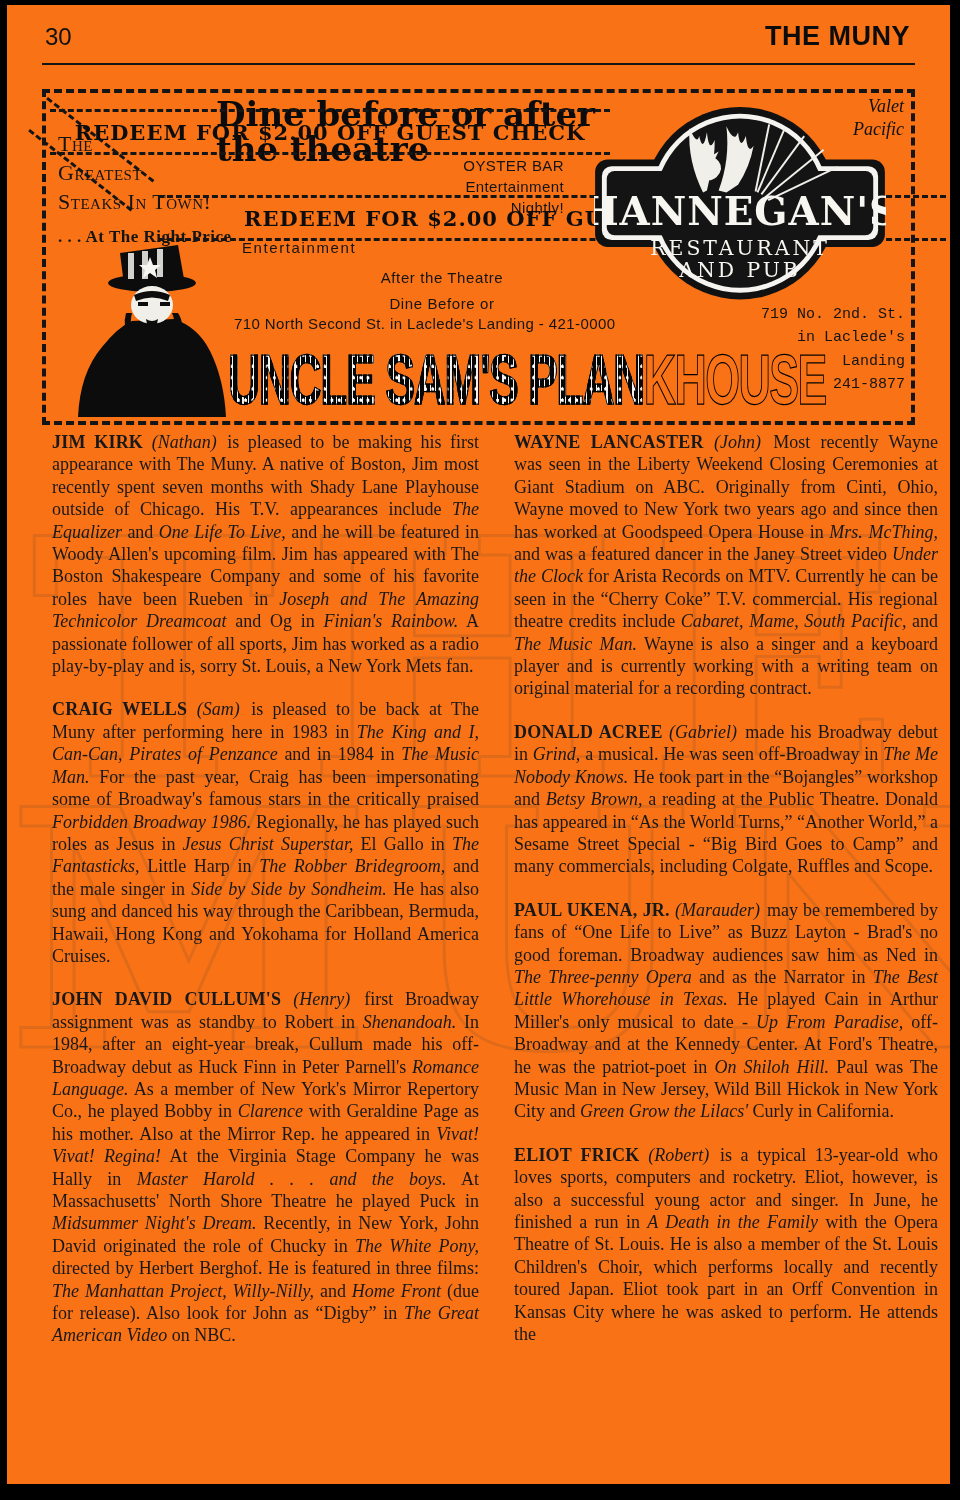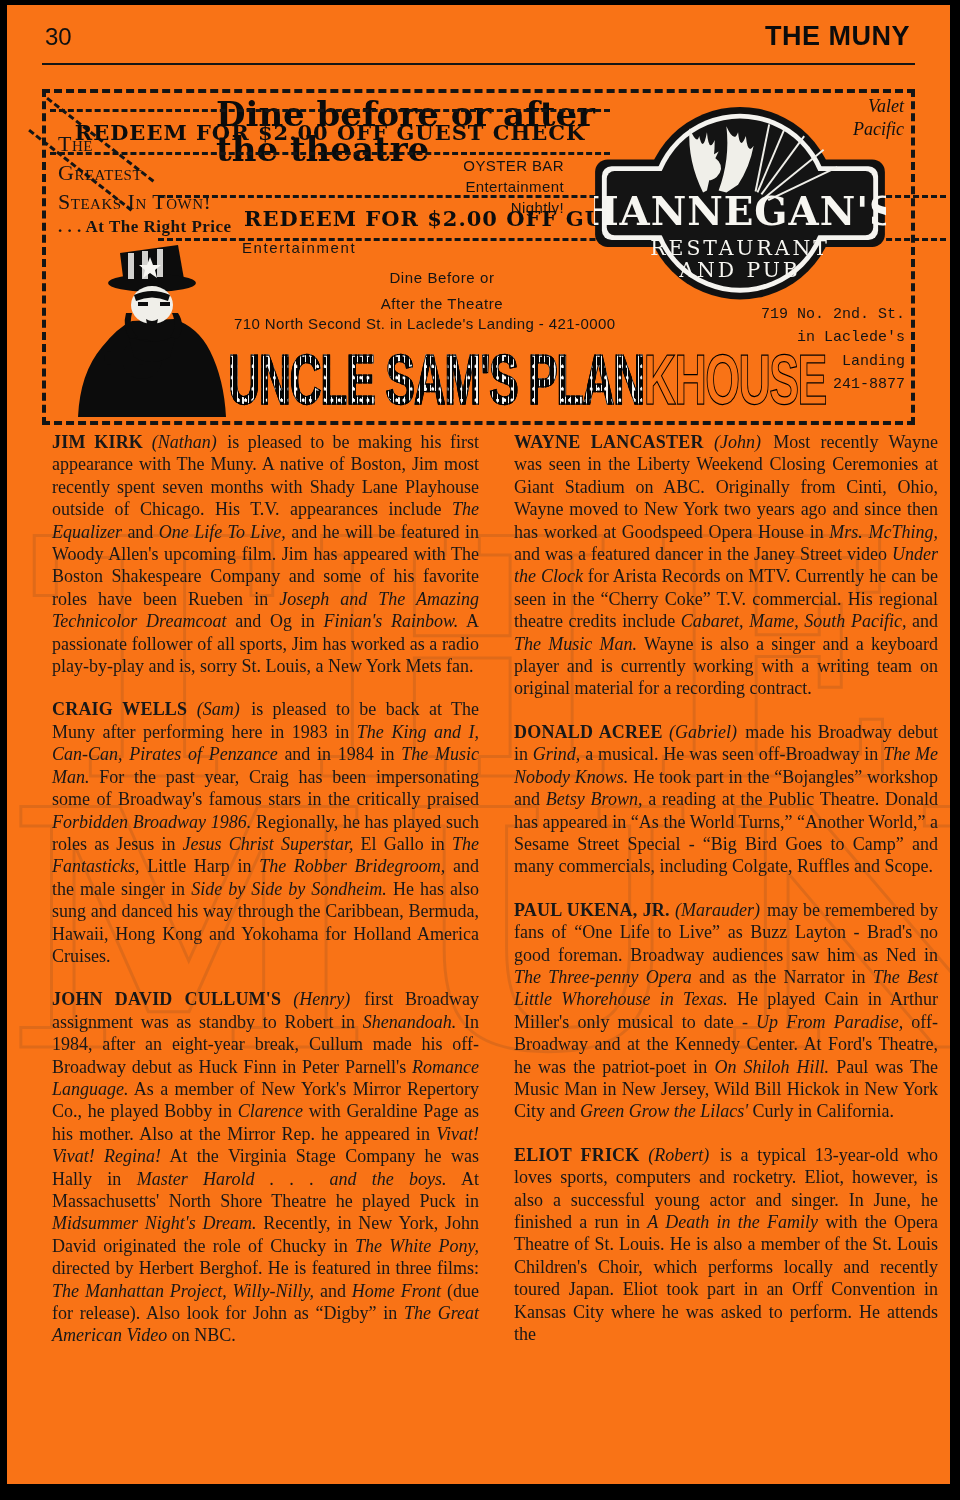--- a/index.html
+++ b/index.html
@@ -29,21 +29,21 @@
     transform-origin:left top;height:46px;display:flex;align-items:center;
     font-family:"DejaVu Serif",serif;font-weight:bold;font-size:21px;letter-spacing:1px;color:#0d0d0d;z-index:3;}
   .banner.b1{left:4px;top:16px;width:560px;justify-content:center;}
   .banner.b2{left:112px;top:102px;width:788px;padding-left:86px;}
 
   .dine-head{left:170px;top:4px;width:390px;text-align:left;z-index:2;
     font-family:"DejaVu Serif",serif;font-weight:bold;font-size:34px;line-height:1.02;color:#0b0b0b;}
 
   .steaks{left:12px;top:36px;width:230px;font-size:22px;line-height:1.32;color:#141414;}
   .steaks .sc{font-variant:small-caps;letter-spacing:.5px;}
-  .steaks .price{font-size:17px;font-weight:bold;margin-top:0;letter-spacing:.5px;}
+  .steaks .price{font-size:17px;font-weight:bold;margin-top:10px;letter-spacing:.5px;}
 
   .oyster{left:360px;top:62px;width:158px;text-align:right;
     font-family:"Liberation Sans",sans-serif;font-size:15px;line-height:1.4;letter-spacing:.4px;color:#141414;}
 
   .valet{left:730px;top:2px;width:128px;text-align:right;font-style:italic;font-size:18px;line-height:1.25;color:#101010;}
 
   .logo-wrap{left:548px;top:10px;width:292px;height:212px;z-index:5;}
 
   .addr-right{left:655px;top:210px;width:204px;text-align:right;
     font-family:Liberation Mono, monospace;font-size:15px;line-height:1.55;color:#141414;z-index:4;}
@@ -155,22 +155,22 @@
     <div class="abs addr-right">
       <div>719 No. 2nd. St.</div>
       <div>in Laclede's</div>
       <div>Landing</div>
       <div>241-8877</div>
     </div>
 
     <div class="abs entertainment">Entertainment</div>
 
     <div class="abs dine2">
+      <div>After the Theatre</div>
       <div>Dine Before or</div>
-      <div>After the Theatre</div>
     </div>
 
     <div class="abs addr-main">710 North Second St. in Laclede's Landing - 421-0000</div>
 
     <div class="abs sam-wrap">
       <svg width="182" height="194" viewBox="0 0 182 194">
         <g fill="#0c0c0c">
           <polygon points="62,30 120,22 126,56 66,62"></polygon>
           <ellipse cx="94" cy="60" rx="44" ry="9"></ellipse>
           <path d="M20,194 Q22,150 44,124 Q60,104 74,98 L116,96 Q140,104 152,128 Q166,156 168,194 Z"></path>

